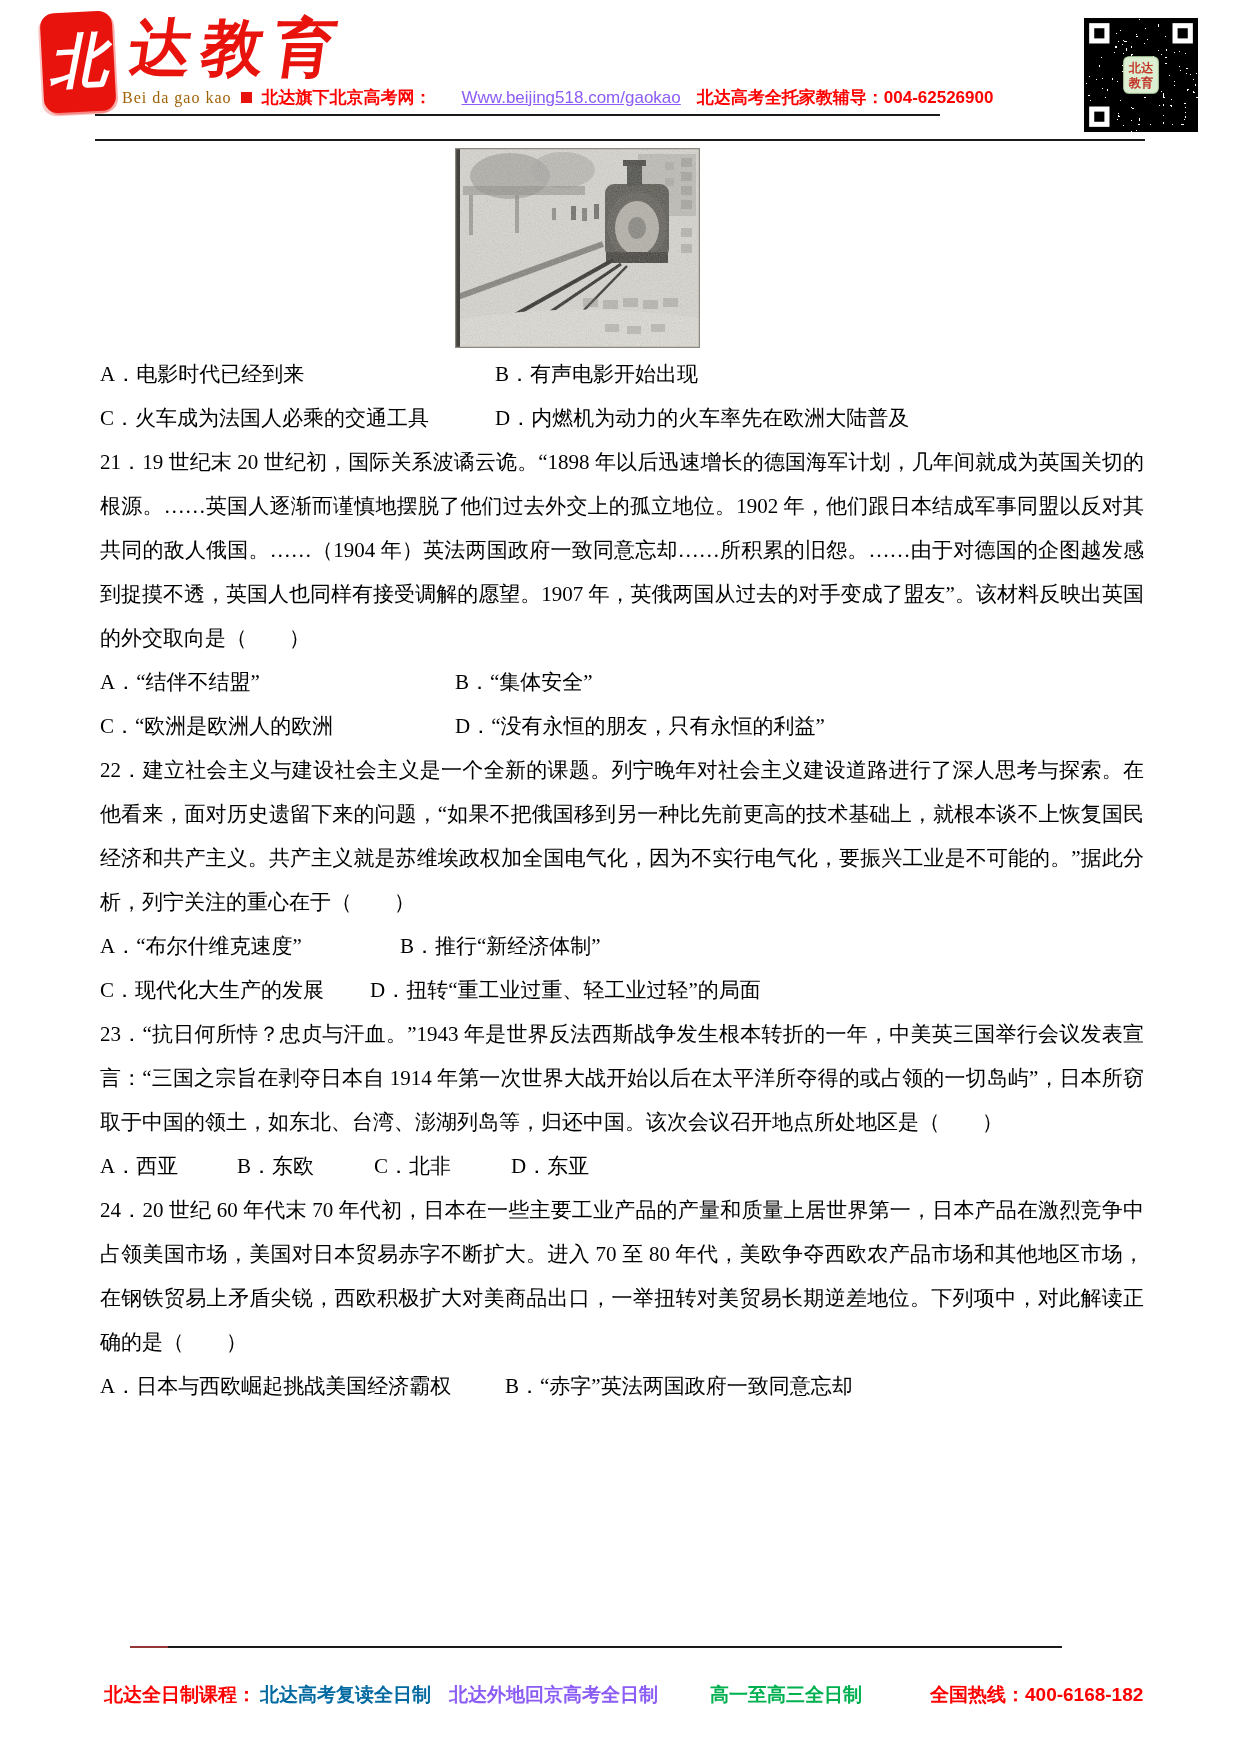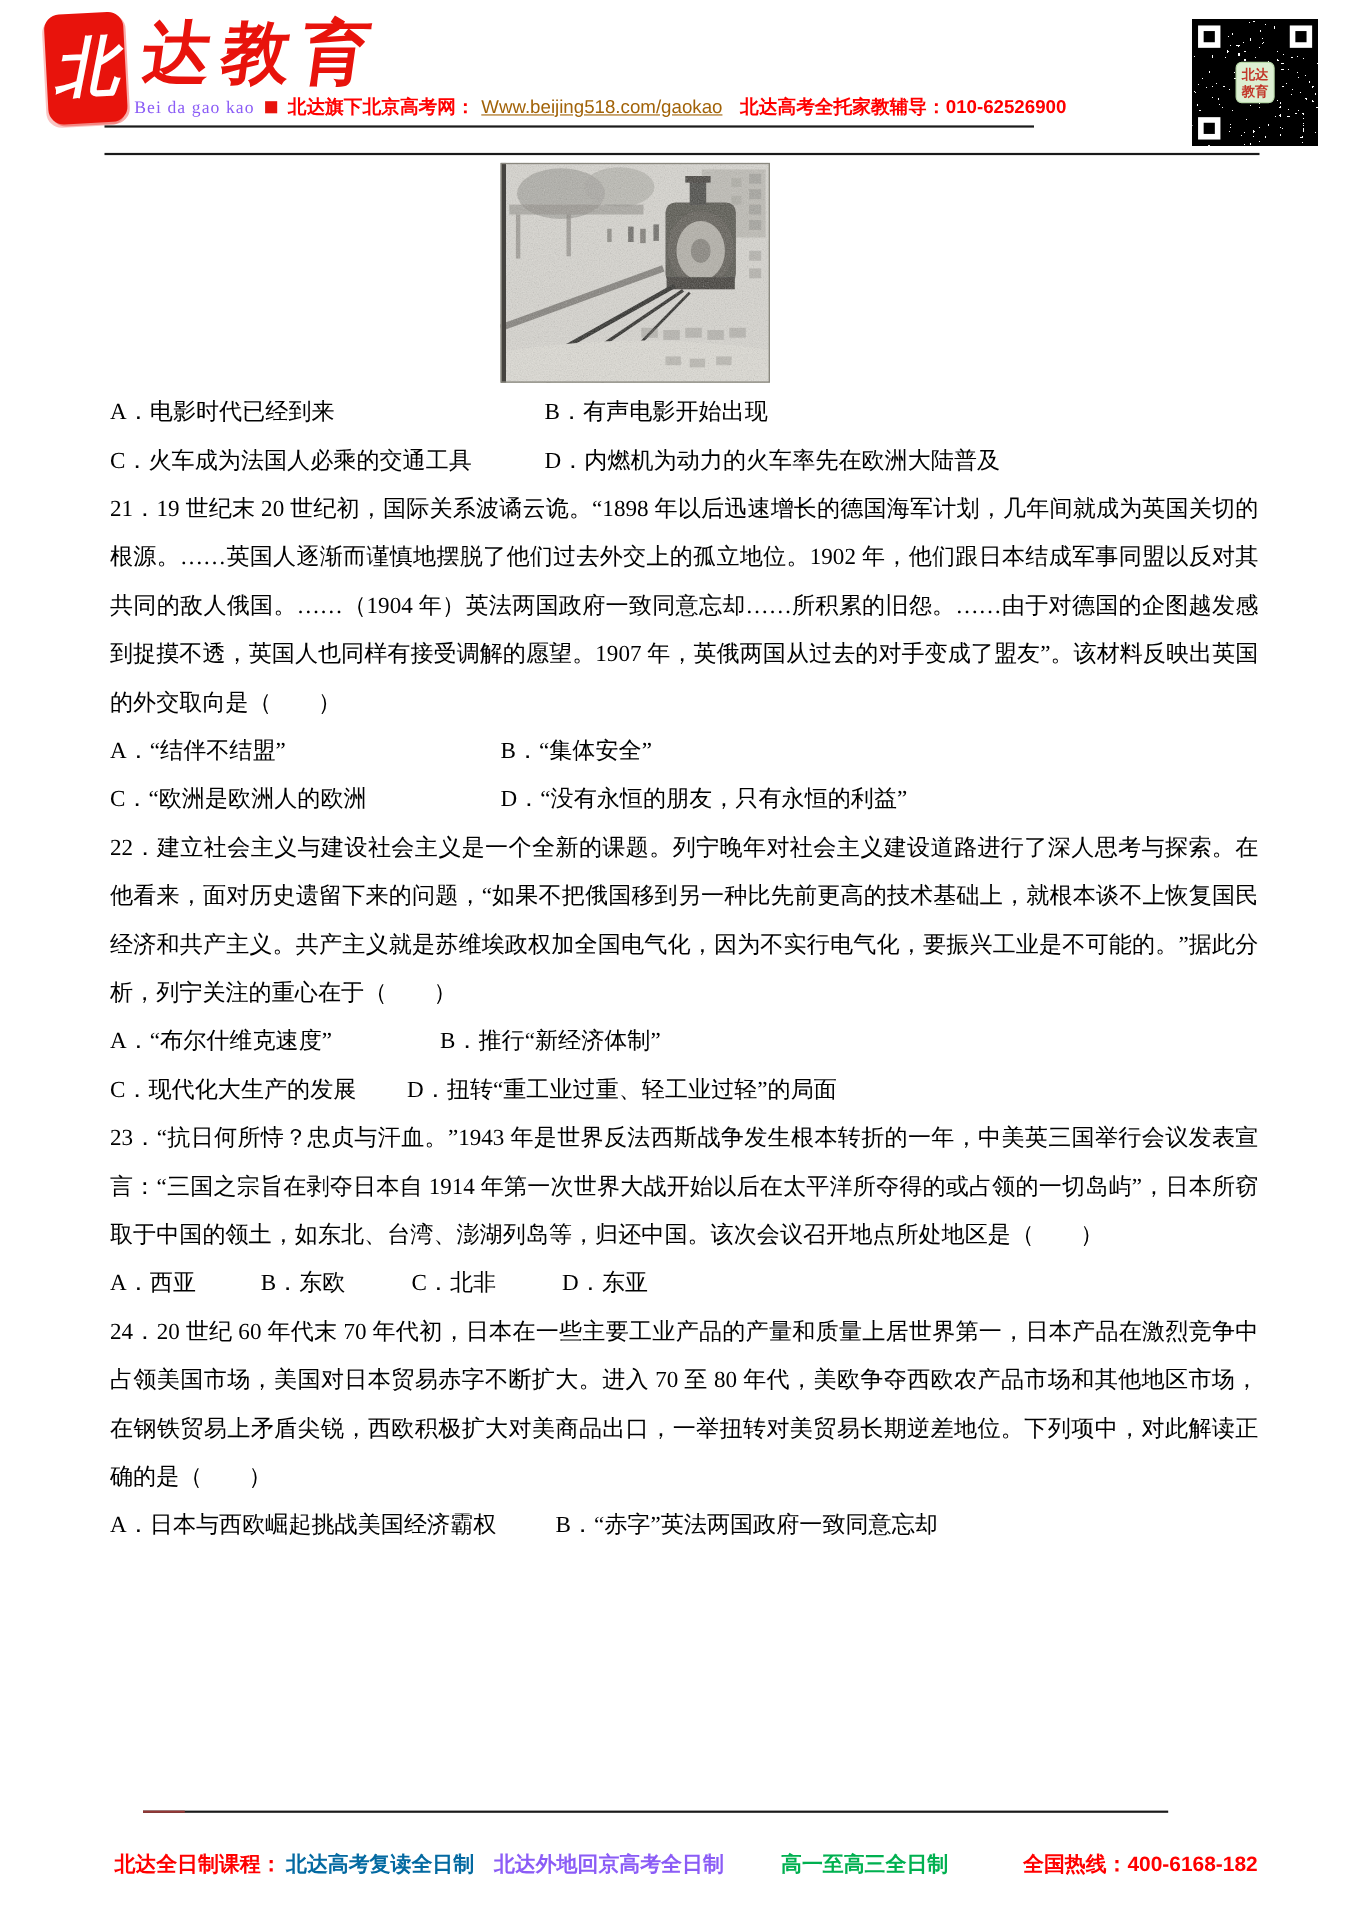--- a/index.html
+++ b/index.html
@@ -12,26 +12,26 @@
     position:absolute;left:42px;top:12px;width:72px;height:100px;background:#e8130c;
     border-radius:14px;transform:rotate(-3deg);display:flex;align-items:center;justify-content:center;
     box-shadow:2px 2px 0 rgba(232,19,12,.35), -2px 3px 0 rgba(232,19,12,.25);
   }
   .seal span{color:#fff;font-size:58px;font-weight:bold;font-style:italic;line-height:1;}
   .brand-script{
     position:absolute;left:130px;top:6px;font-size:62px;font-weight:bold;color:#e8130c;
     letter-spacing:10px;transform:skewX(-8deg);font-family:"Liberation Serif",serif;
   }
   .header-text-row{position:absolute;left:122px;top:86px;white-space:nowrap;}
-  .pinyin{font-size:16px;color:#8b5cf6;letter-spacing:1px;}
+  .pinyin{font-size:16px;color:#a16207;letter-spacing:1px;}
   .red-square{display:inline-block;width:11px;height:11px;background:#e8130c;margin:0 10px 0 9px;}
   .tagline{font-family:"Liberation Sans",sans-serif;font-weight:bold;font-size:17px;color:#ff0000;}
   .tagline.pre{margin-right:6px;}
   .tagline.suf{margin-left:16px;}
-  .weblink{font-family:"Liberation Sans",sans-serif;font-size:17px;color:#a16207;text-decoration:underline;}
+  .weblink{font-family:"Liberation Sans",sans-serif;font-size:17px;color:#8b5cf6;text-decoration:underline;margin-left:24px;}
   .rule1{position:absolute;left:95px;top:114px;width:845px;height:2px;background:#1a1a1a;}
   .rule2{position:absolute;left:95px;top:139px;width:1050px;height:2px;background:#1a1a1a;}
   .qr{position:absolute;left:1080px;top:14px;width:122px;height:122px;text-align:right;}
   
   .photo{position:absolute;left:455px;top:148px;width:245px;height:200px;margin:0;}
   
   main{position:absolute;left:100px;top:352px;width:1044px;}
   .para{font-size:21px;line-height:44px;margin:0;text-align:justify;text-justify:inter-character;}
   .opt-row{font-size:21px;line-height:44px;margin:0;white-space:nowrap;}
   .opt{display:inline-block;}
@@ -59,21 +59,21 @@
 
 <div class="page">
 
   <header>
     <div class="seal">
       <span>北</span>
     </div>
     <div class="brand-script">达教育</div>
 
     <div class="header-text-row">
-      <span class="pinyin">Bei da gao kao</span><span class="red-square"></span><span class="tagline pre">北达旗下北京高考网：</span><a class="weblink">Www.beijing518.com/gaokao</a><span class="tagline suf">北达高考全托家教辅导：010-62526900</span>
+      <span class="pinyin">Bei da gao kao</span><span class="red-square"></span><span class="tagline pre">北达旗下北京高考网：</span><a class="weblink">Www.beijing518.com/gaokao</a><span class="tagline suf">北达高考全托家教辅导：004-62526900</span>
     </div>
 
     <div class="rule1"></div>
     <div class="rule2"></div>
 
     <div class="qr">
       <svg width="122" height="122" viewBox="0 0 120 120">
         <defs>
           <filter id="qrn" x="0" y="0" width="100%" height="100%">
             <feTurbulence type="fractalNoise" baseFrequency="0.38" numOctaves="1" seed="7"></feTurbulence>

